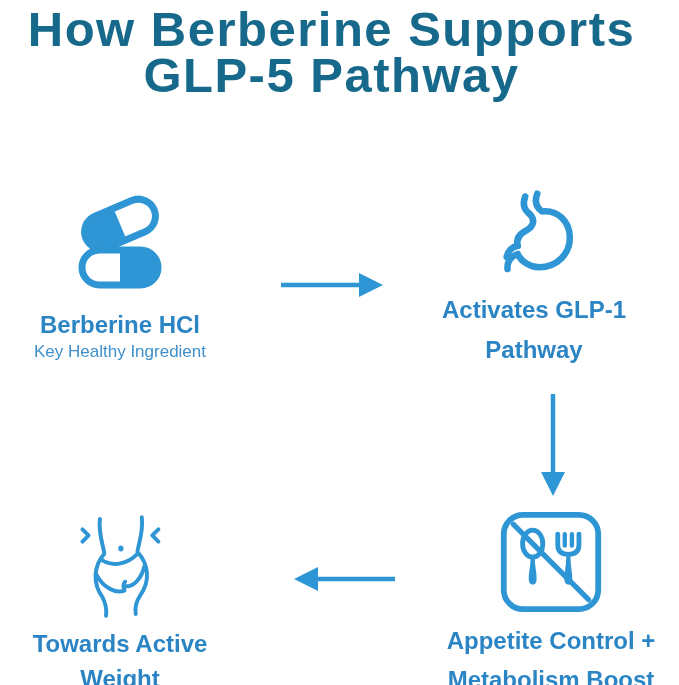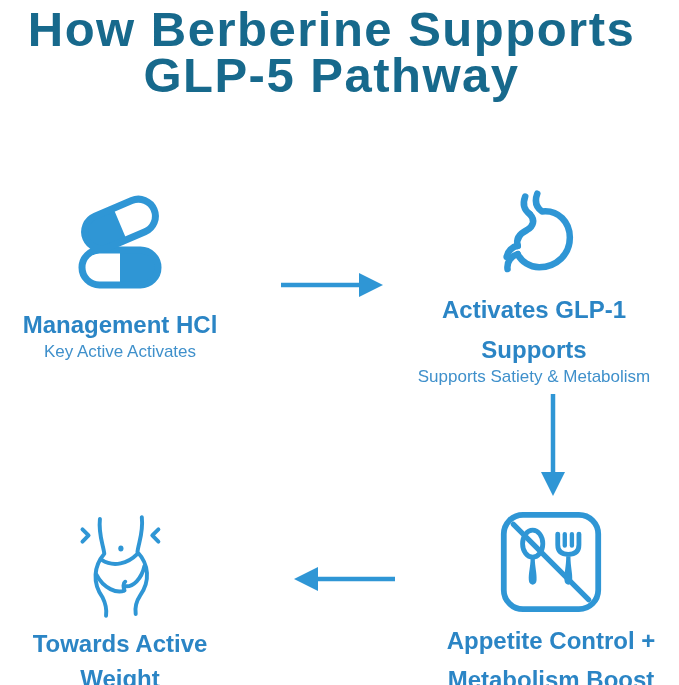--- a/index.html
+++ b/index.html
@@ -68,22 +68,22 @@
           <path d="M50,57 H70.5 A17.5,17.5 0 0 1 70.5,92 H50 Z" fill="#2f96d5" stroke="none"></path>
           <rect x="12" y="57" width="76" height="35" rx="17.5"></rect>
 
           <g transform="rotate(-23 50 31)">
             <path d="M50,14 H30 A17,17 0 0 0 30,48 H50 Z" fill="#2f96d5" stroke="none"></path>
             <rect x="13" y="14" width="74" height="34" rx="17"></rect>
           </g>
         </g>
       </svg>
     </span>
-    <div class="label">Management HCl</div>
-    <div class="sublabel">Key Active Activates</div>
+    <div class="label">Berberine HCl</div>
+    <div class="sublabel">Key Healthy Ingredient</div>
   </div>
 
   <div class="arrow" id="arrow-right">
     <svg width="104" height="32" viewBox="0 0 104 32">
       <line x1="0" y1="16" x2="79" y2="16" stroke="#2f96d5" stroke-width="4.5"></line>
       <polygon points="78,4 78,28 102,16" fill="#2f96d5"></polygon>
     </svg>
   </div>
 
   <div class="node" id="node-glp1">
@@ -92,22 +92,21 @@
         <g fill="none" stroke="#2f96d5" stroke-width="7" stroke-linecap="round" stroke-linejoin="round">
           <path d="M53,4 C50,12 51,18 58,23 C76,21 88,35 88,51 C88,69 74,83 55,83 C45,83 36,77 32,69"></path>
           <path d="M32,69 C25,71 20,77 21,85"></path>
           <path d="M40,7 C37,15 38,21 45,26"></path>
           <path d="M45,26 C51,32 49,39 42,43 C34,47 30,53 32,60"></path>
           <path d="M32,60 C26,61 21,66 20,72"></path>
         </g>
       </svg>
     </span>
     <div class="label">Activates GLP-1</div>
-    <div class="label">Supports</div>
-    <div class="sublabel">Supports Satiety &amp; Metabolism</div>
+    <div class="label">Pathway</div>
   </div>
 
   <div class="arrow" id="arrow-down">
     <svg width="32" height="104" viewBox="0 0 32 104">
       <line x1="16" y1="0" x2="16" y2="79" stroke="#2f96d5" stroke-width="4.5"></line>
       <polygon points="4,78 28,78 16,102" fill="#2f96d5"></polygon>
     </svg>
   </div>
 
   <div class="node" id="node-appetite">

